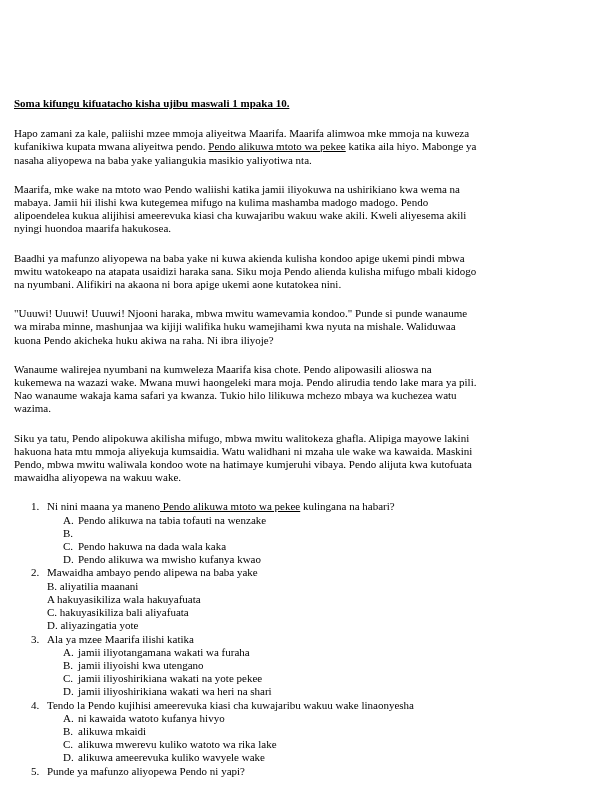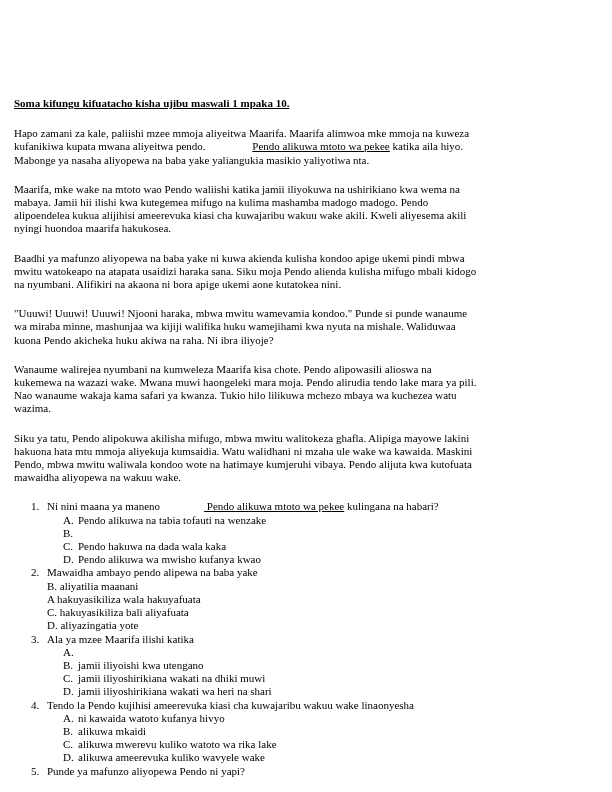--- a/index.html
+++ b/index.html
@@ -21,21 +21,21 @@
     overflow: hidden;
   }
   .title {
     font-weight: 700;
     text-decoration: underline;
     margin: 0 0 17px 0;
   }
   .para {
     margin: 0 0 16px 0;
   }
-  .u { text-decoration: underline; margin-left: 44px; }
+  .u { text-decoration: underline; }
   .questions { margin: 0; }
   .question { display: flex; align-items: flex-start; }
   .qnum {
     flex: 0 0 16px;
     margin-left: 17px;
   }
   .qbody { flex: 1; }
   .opt { display: flex; align-items: flex-start; }
   .opt .olabel {
     flex: 0 0 15px;
@@ -96,28 +96,29 @@
         <div class="opt shallow">D. aliyazingatia yote</div>
       </div>
     </div>
 
     <div class="question">
       <span class="qnum">3.</span>
       <div class="qbody">
         <div class="qtext">Ala ya mzee Maarifa ilishi katika</div>
         <div class="opt">
             <span class="olabel">A.</span>
+            <span class="otext">jamii iliyotangamana wakati wa furaha</span>
           </div>
         <div class="opt">
             <span class="olabel">B.</span>
             <span class="otext">jamii iliyoishi kwa utengano</span>
           </div>
         <div class="opt">
             <span class="olabel">C.</span>
-            <span class="otext">jamii iliyoshirikiana wakati na dhiki muwi</span>
+            <span class="otext">jamii iliyoshirikiana wakati na yote pekee</span>
           </div>
         <div class="opt">
             <span class="olabel">D.</span>
             <span class="otext">jamii iliyoshirikiana wakati wa heri na shari</span>
           </div>
       </div>
     </div>
 
     <div class="question">
       <span class="qnum">4.</span>

